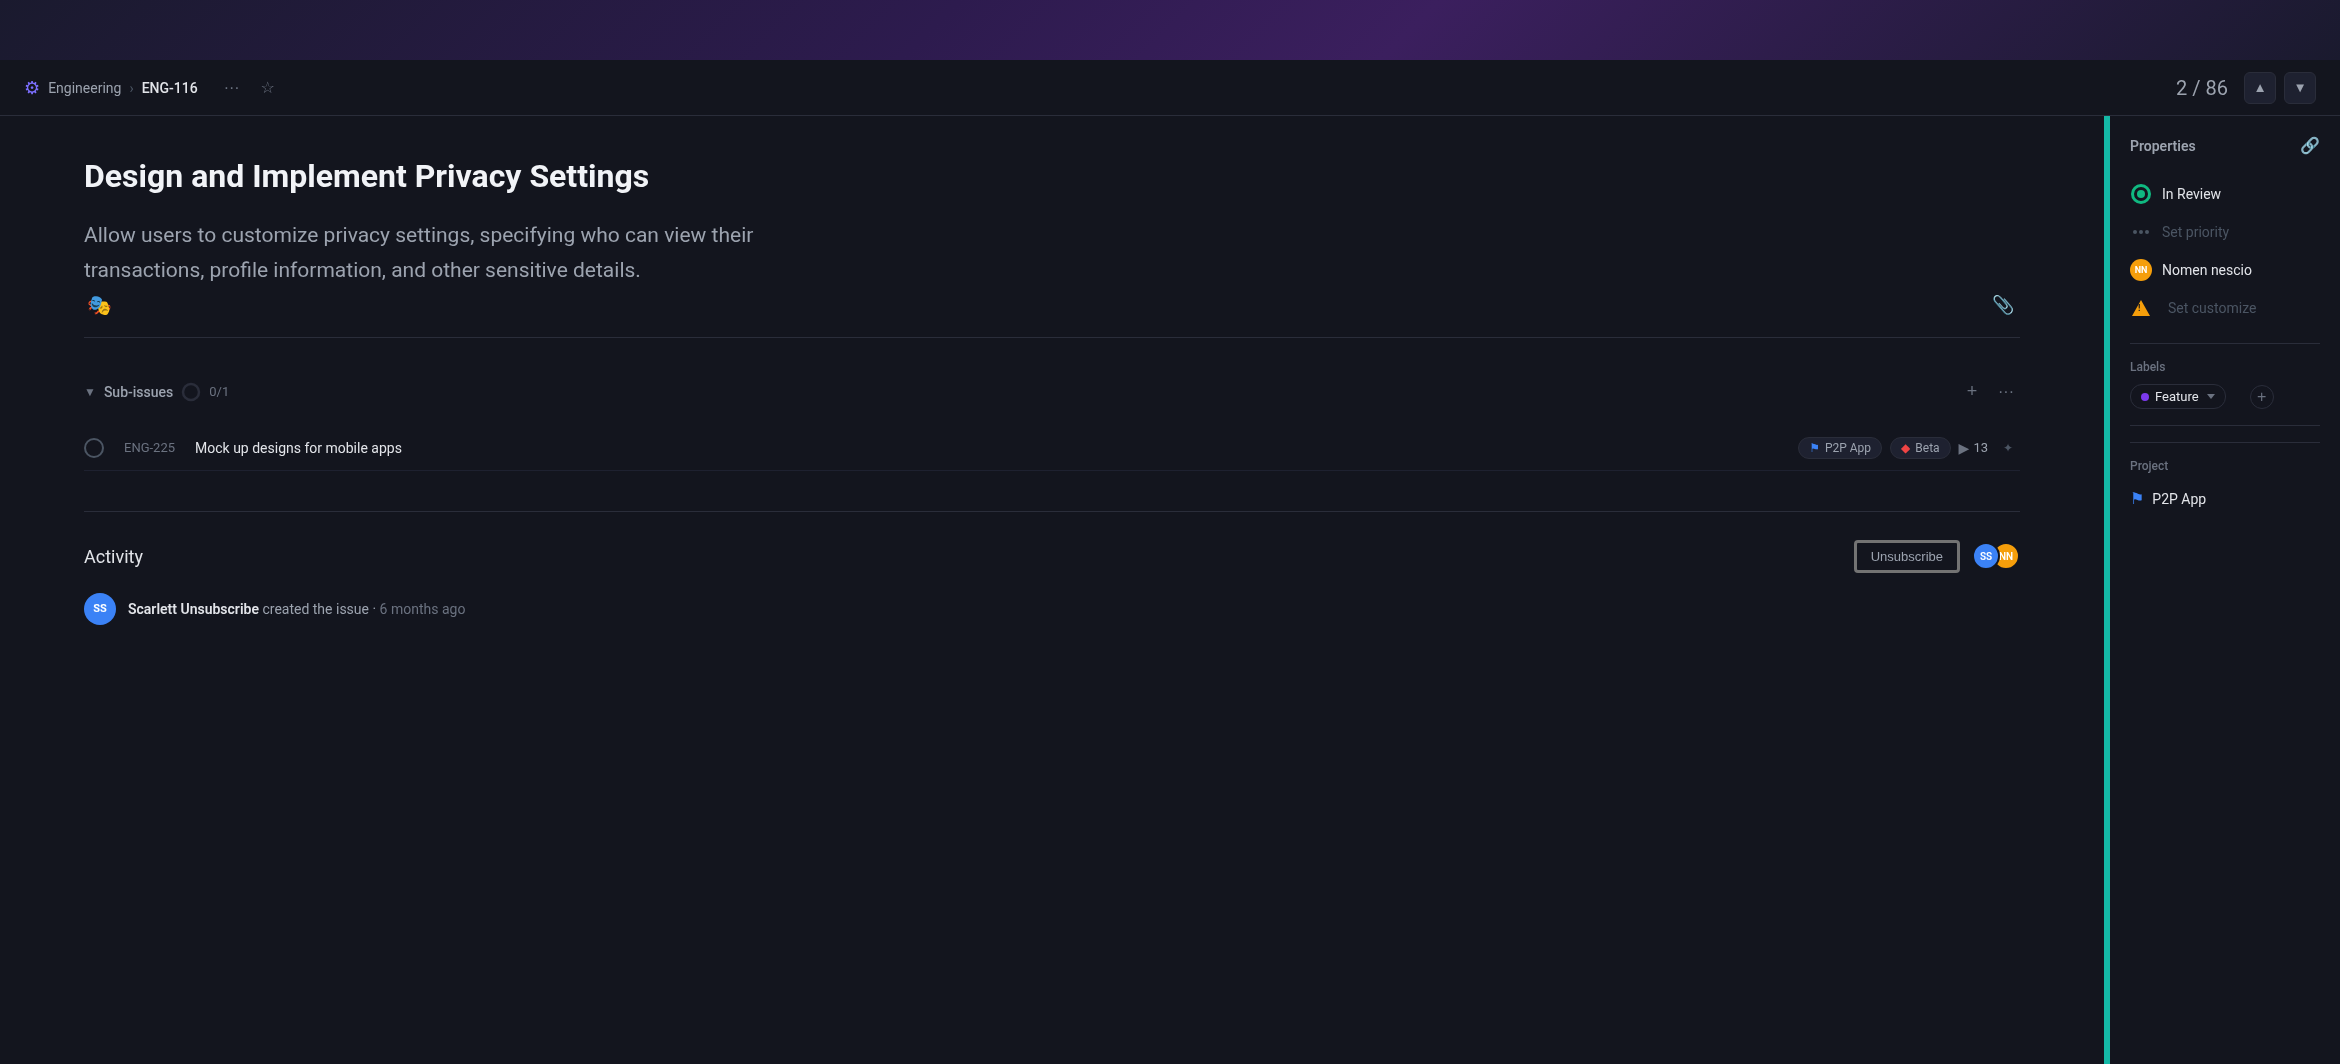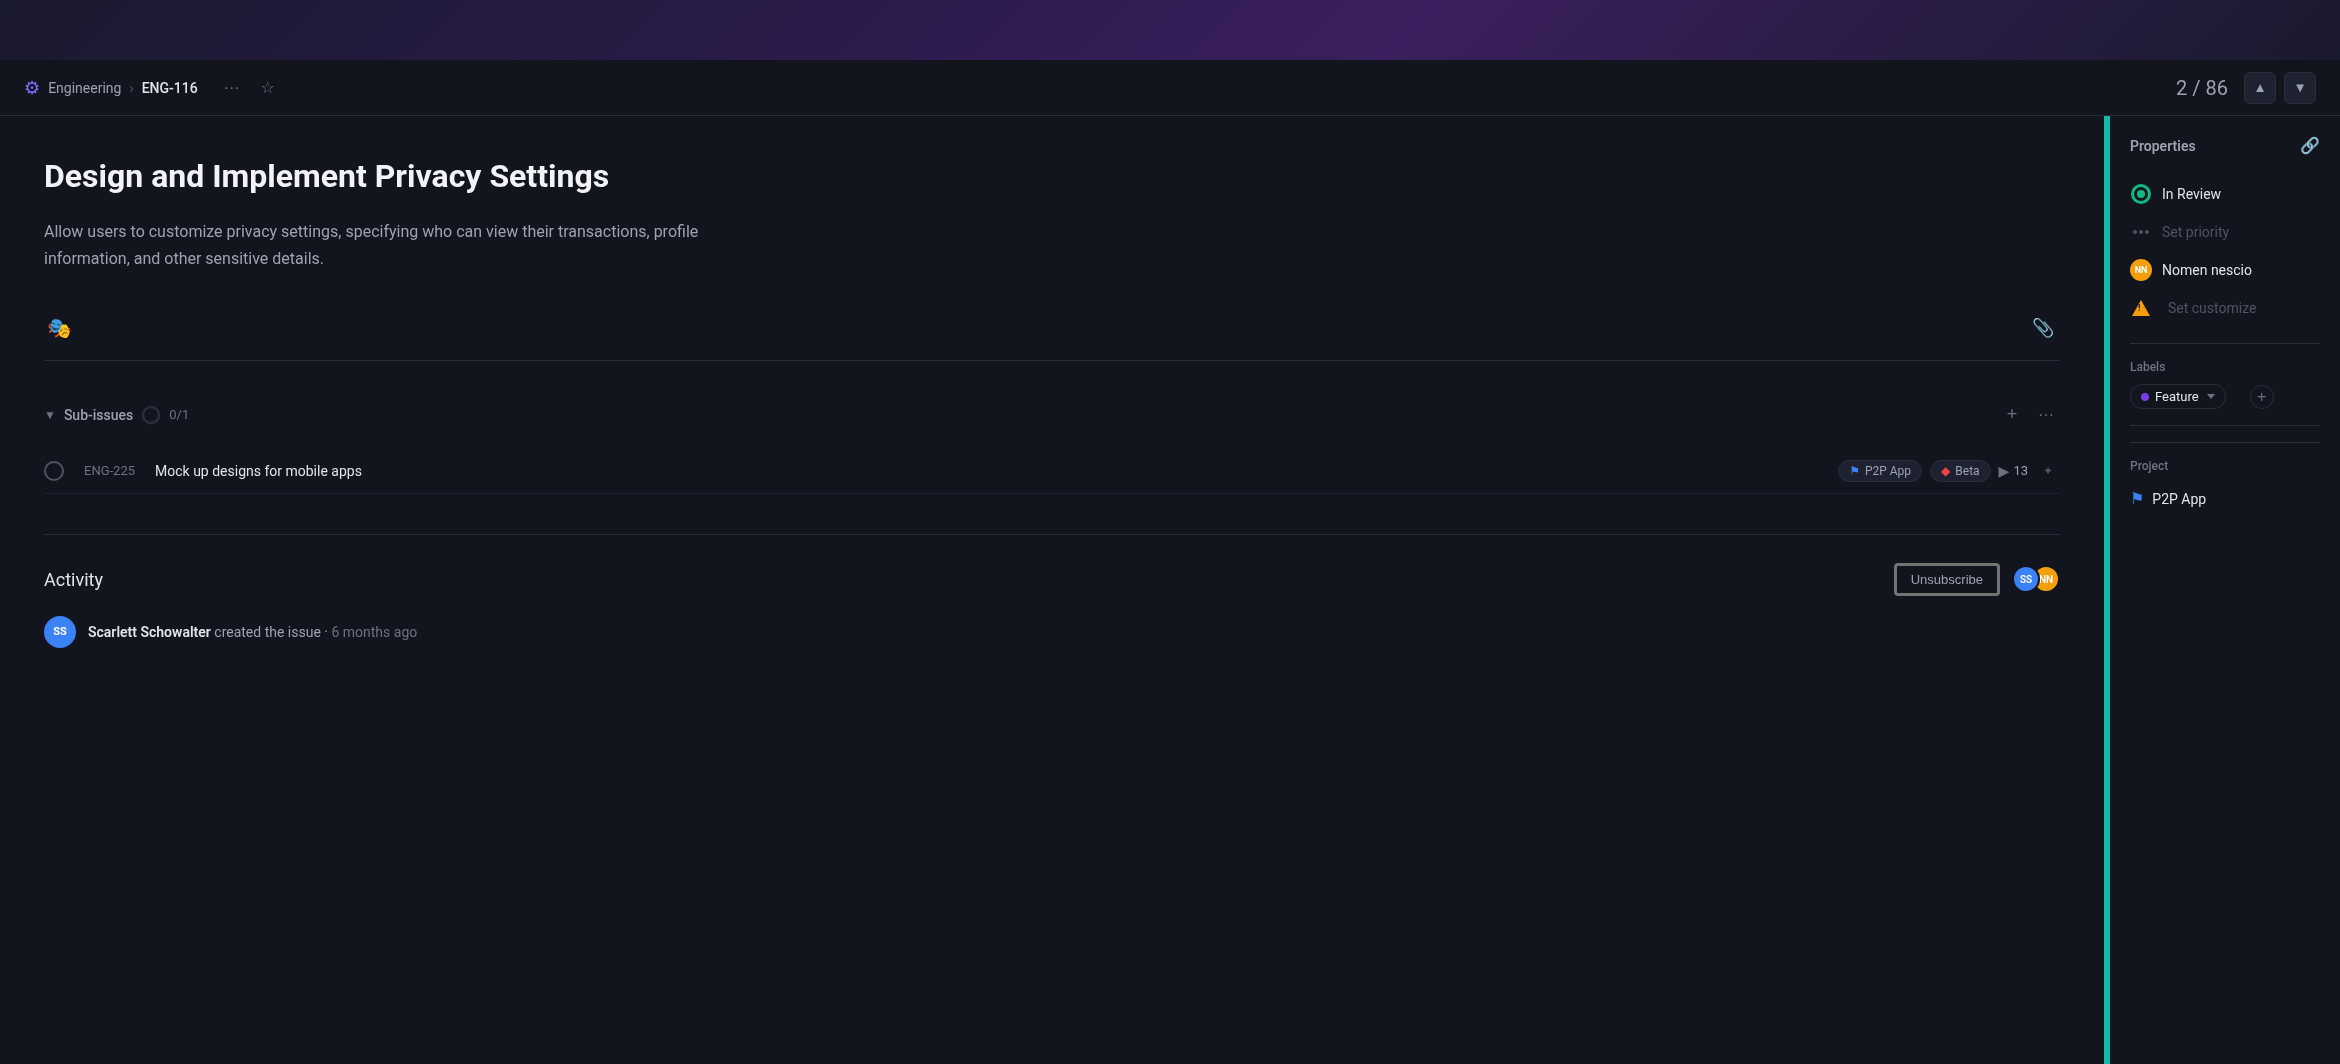--- a/index.html
+++ b/index.html
@@ -102,38 +102,37 @@
     
     .content-area {
       display: flex;
       flex: 1;
       overflow: hidden;
     }
 
     
     .main-panel {
       flex: 1;
-      padding: 40px 44px;
+      padding: 40px 84px;
       overflow-y: auto;
       background: #13151e;
     }
 
     .issue-title {
       font-size: 32px;
       font-weight: 700;
       color: #f1f3f7;
       margin-bottom: 20px;
       line-height: 1.3;
     }
 
     .issue-description {
-      font-size: 16px;
+      font-size: 21px;
       color: #9ca3af;
       line-height: 1.7;
-      margin-bottom: 40px;
       max-width: 680px;
     }
 
     .toolbar-row {
       display: flex;
       align-items: center;
       justify-content: space-between;
       margin-bottom: 32px;
       padding-bottom: 16px;
       border-bottom: 1px solid #2a2d3a;
@@ -677,21 +676,21 @@
           <button class="unsubscribe-btn">Unsubscribe</button>
           <div class="avatar-group">
             <div class="avatar avatar-s">SS</div>
             <div class="avatar avatar-nn">NN</div>
           </div>
         </div>
       </div>
       <div class="activity-item">
         <div class="activity-avatar">SS</div>
         <div class="activity-text">
-          <span class="activity-author">Scarlett Schowalter</span>
+          <span class="activity-author">Scarlett Unsubscribe</span>
           <span> created the issue · </span>
           <span class="activity-time">6 months ago</span>
         </div>
       </div>
     </div>
 
   </div>
 
   <div class="right-panel">
 

